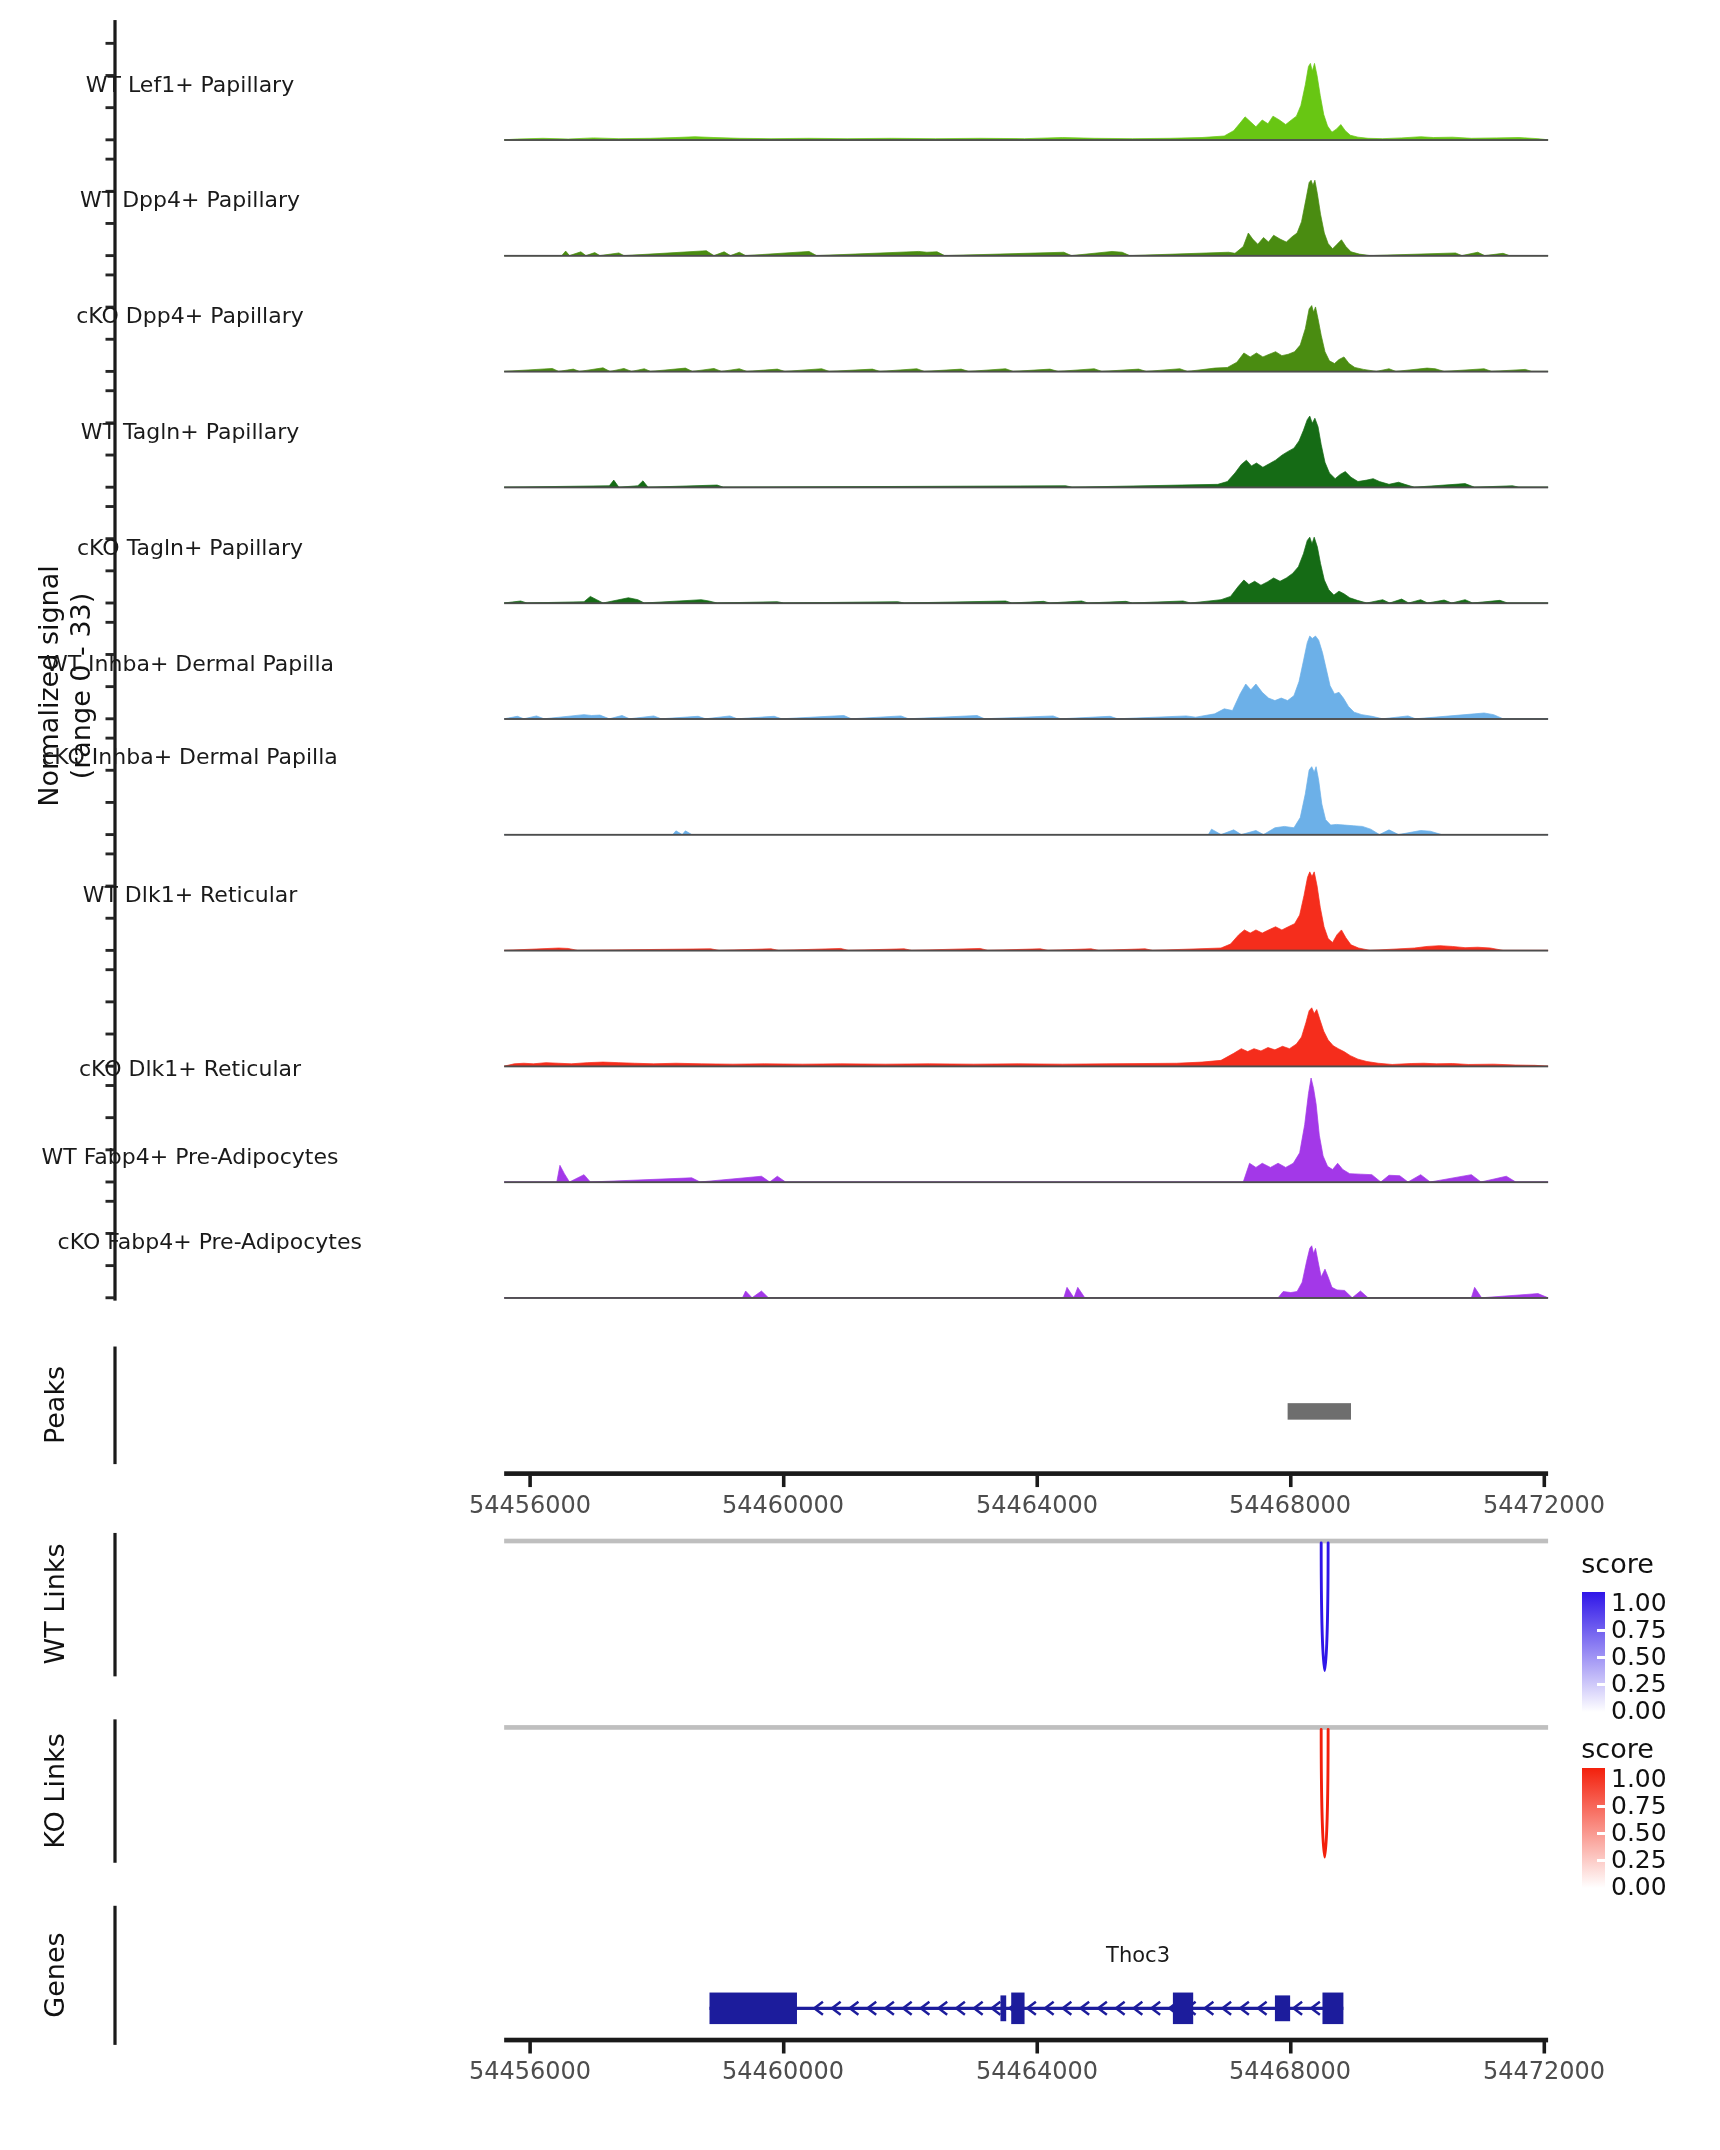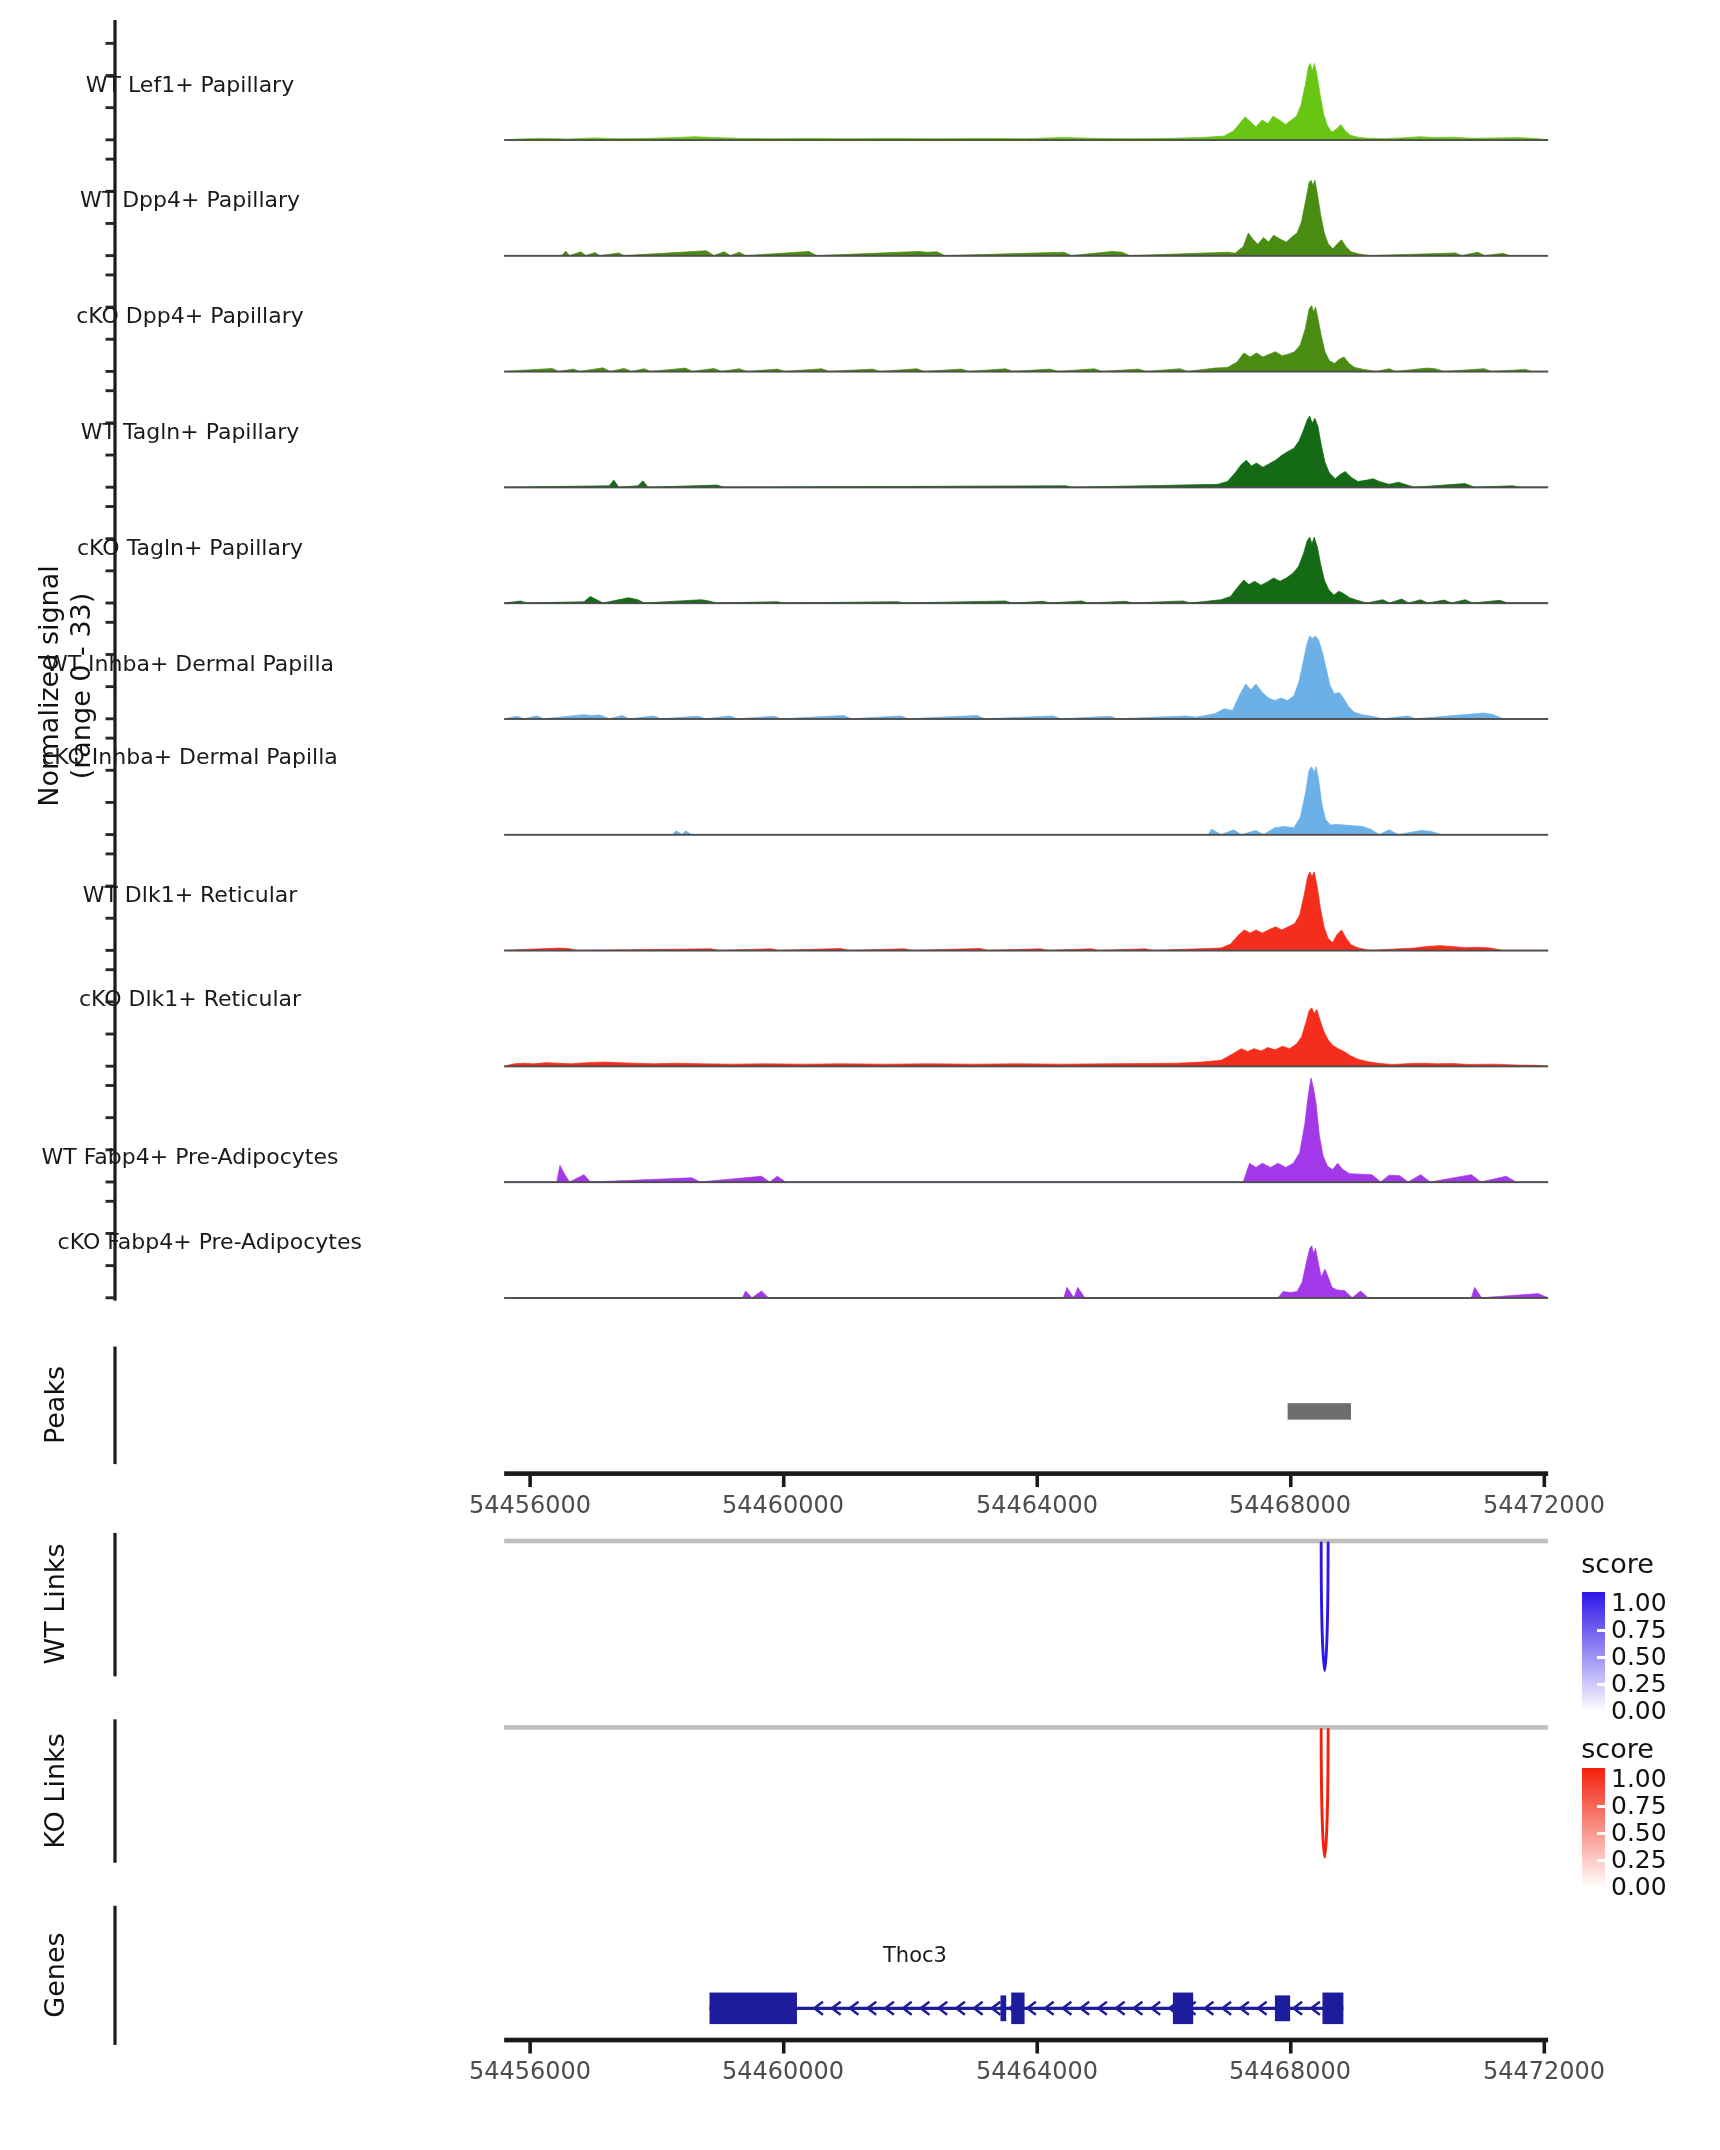--- a/index.html
+++ b/index.html
@@ -8,21 +8,21 @@
   #plot-svg{position:absolute;left:0;top:0;width:1721px;height:2151px;}
   .track-label{position:absolute;left:18px;width:344px;text-align:center;
        font-size:22px;color:#1a1a1a;white-space:nowrap;}
   .rot-label{position:absolute;transform:translate(-50%,-50%) rotate(-90deg);
        transform-origin:center center;font-size:27px;color:#111;white-space:nowrap;text-align:center;}
   #y-axis-label{line-height:1.18;}
   .xtick-label{position:absolute;width:172px;margin-left:-86px;text-align:center;
        font-size:24px;color:#4d4d4d;white-space:nowrap;}
   #axis-title{position:absolute;left:739px;top:2080px;width:574px;text-align:center;
        font-size:29px;color:#000;}
-  #gene-name{position:absolute;left:883px;top:1943px;width:287px;text-align:left;
+  #gene-name{position:absolute;left:883px;top:1943px;width:287px;text-align:right;
        font-size:21px;color:#1a1a1a;}
   .legend{position:absolute;left:1577px;width:143px;}
   .legend-title{position:absolute;left:4.3px;top:0;font-size:27px;color:#111;}
   .legend-bar{position:absolute;left:5px;width:23px;height:120px;}
   .legend-num{position:absolute;left:34px;width:86px;font-size:25px;color:#111;line-height:24.4px;}
   .legend-dash{position:absolute;left:20px;width:8px;height:2.9px;background:#ffffff;}
 </style>
 </head>
 <body>
 
@@ -147,21 +147,21 @@
 
   <div id="track-labels">
       <div class="track-label" style="top: 72px;">WT Lef1+ Papillary</div>
       <div class="track-label" style="top: 187px;">WT Dpp4+ Papillary</div>
       <div class="track-label" style="top: 303px;">cKO Dpp4+ Papillary</div>
       <div class="track-label" style="top: 419px;">WT Tagln+ Papillary</div>
       <div class="track-label" style="top: 535px;">cKO Tagln+ Papillary</div>
       <div class="track-label" style="top: 651px;">WT Inhba+ Dermal Papilla</div>
       <div class="track-label" style="top: 744px;">cKO Inhba+ Dermal Papilla</div>
       <div class="track-label" style="top: 882px;">WT Dlk1+ Reticular</div>
-      <div class="track-label" style="top: 986px;">cKO Dlk1+ Reticular</div>
+      <div class="track-label" style="top: 1056px;">cKO Dlk1+ Reticular</div>
       <div class="track-label" style="top: 1144px;">WT Fabp4+ Pre-Adipocytes</div>
       <div class="track-label" style="top: 1229px; text-align: right;">cKO Fabp4+ Pre-Adipocytes</div>
     </div>
 
   <div class="rot-label" style="left:54px;top:1405px;">Peaks</div>
   <div class="rot-label" style="left:54px;top:1604px;">WT Links</div>
   <div class="rot-label" style="left:54px;top:1791px;">KO Links</div>
   <div class="rot-label" style="left:54px;top:1975px;">Genes</div>
 
   <div id="axis1-labels">

